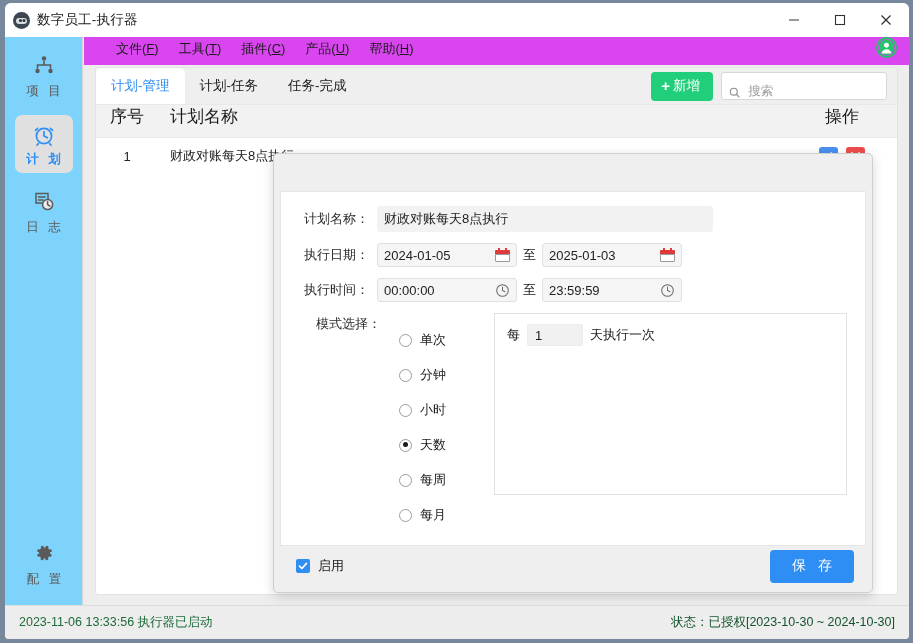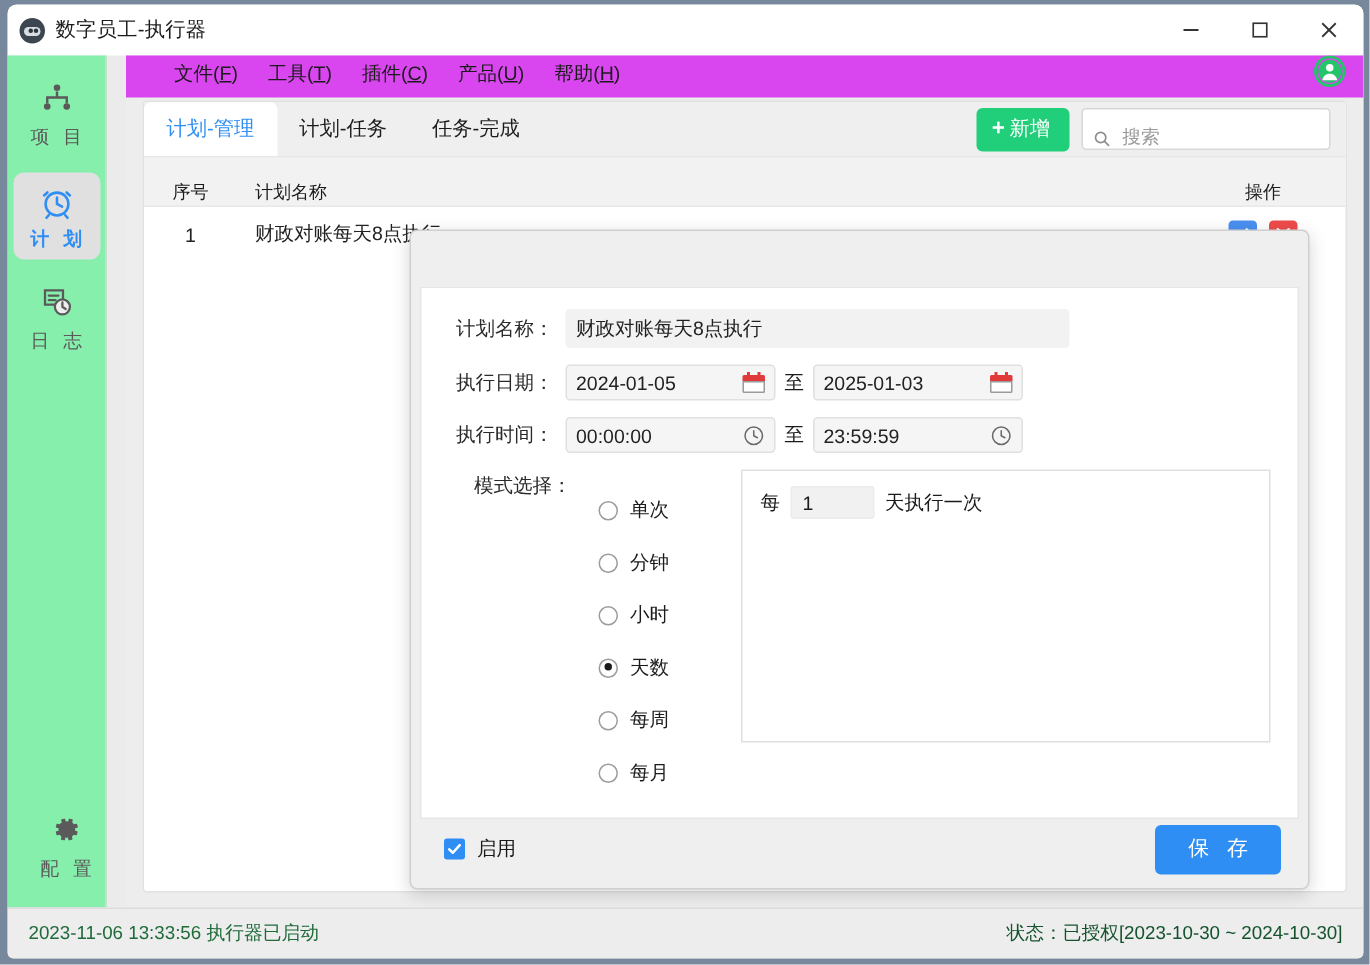--- a/index.html
+++ b/index.html
@@ -86,23 +86,23 @@
     width: 46px; height: 34px;
     display: flex; align-items: center; justify-content: center;
     color: #333;
   }
   .win-btn svg { display: block; }
 
   
   #sidebar {
     position: absolute;
     left: 0; top: 34px;
-    width: 66px;
+    width: 78px;
     bottom: 34px;
-    background: #86efac;
+    background: #7dd3fc;
     border-right: 1px solid #d6d6d6;
     box-sizing: border-box;
   }
   .side-item {
     width: 58px;
     margin: 10px auto 0 auto;
     padding: 7px 0 5px 0;
     border-radius: 7px;
     text-align: center;
     color: #5a5a5a;
@@ -220,22 +220,22 @@
   }
   #search-box input::placeholder { color: #9a9a9a; }
 
   
   #table-head {
     height: 32px;
     background: #f2f2f2;
     border-top: 1px solid #e8e8e8;
     border-bottom: 1px solid #e8e8e8;
     display: flex;
-    align-items: flex-end;
-    font-size: 12px;
+    align-items: flex-start;
+    font-size: 17px;
     color: #1b1b1b;
   }
   .cell-idx  { width: 62px; text-align: center; flex: none; }
   .cell-name { width: 330px; padding-left: 12px; flex: none; }
   .cell-spacer { flex: 1; }
   .cell-ops  { width: 110px; text-align: center; flex: none; }
   #table-row {
     height: 36px;
     display: flex;
     align-items: center;

